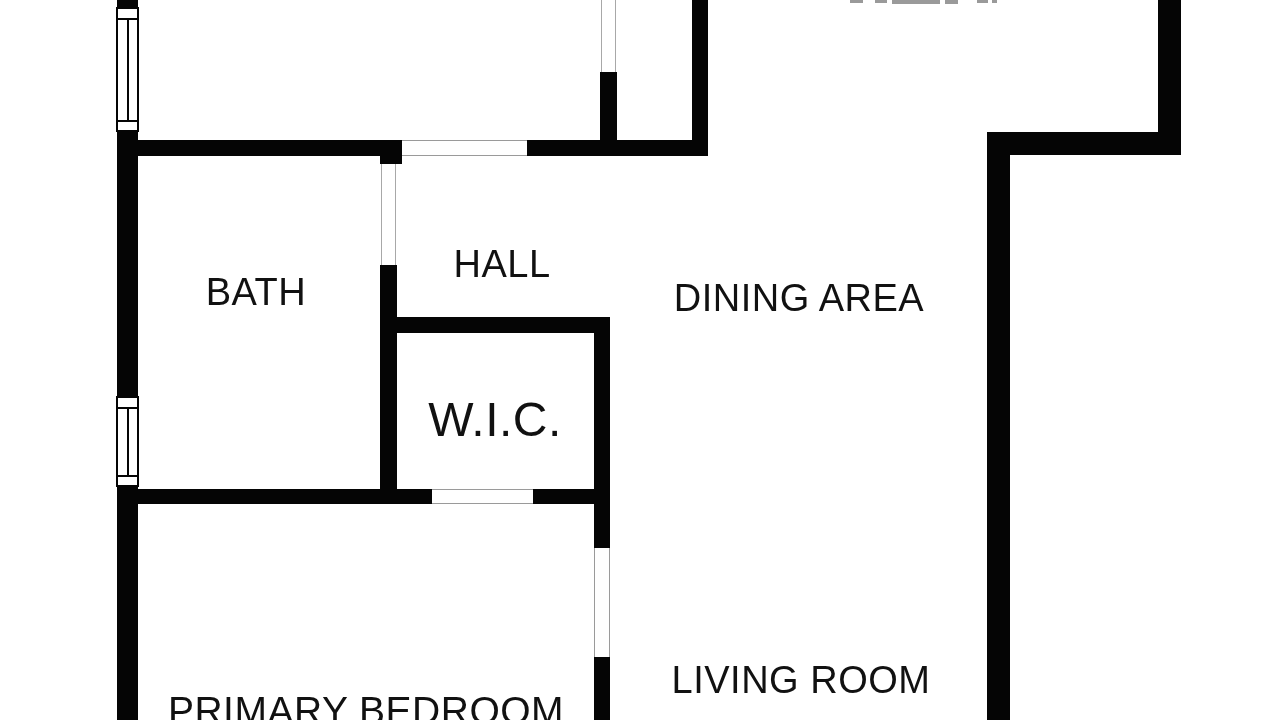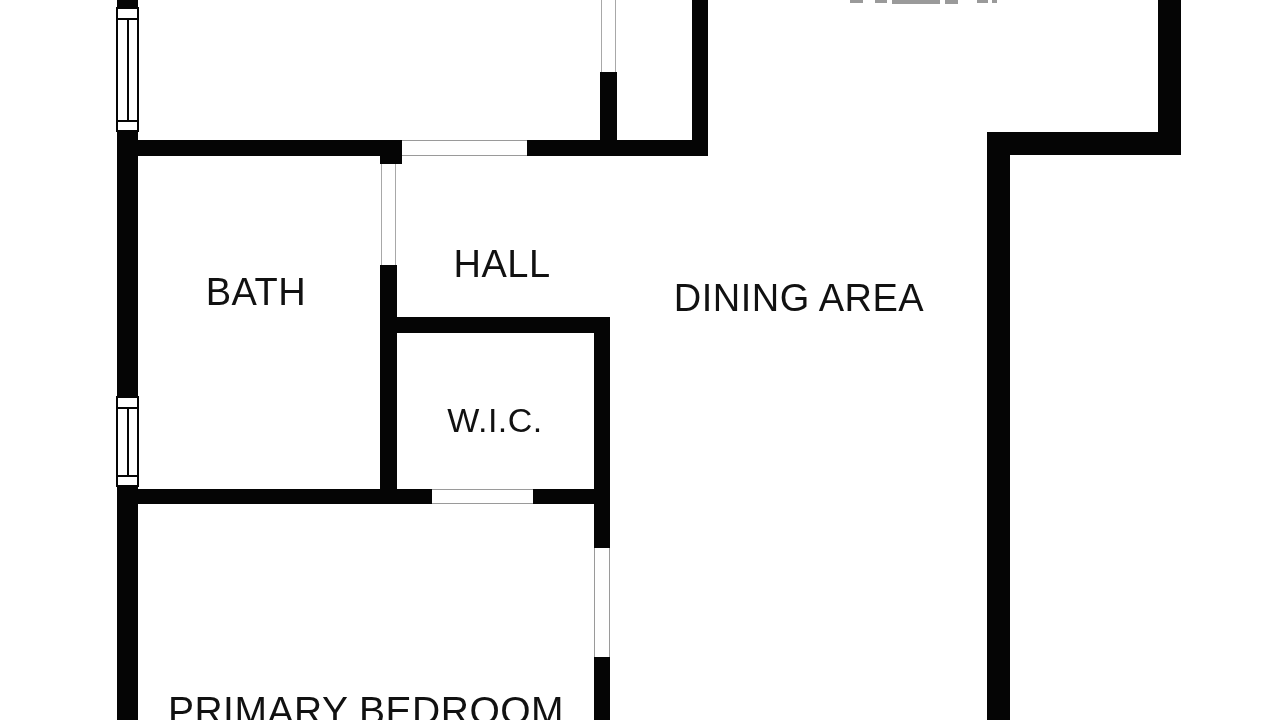--- a/index.html
+++ b/index.html
@@ -8,21 +8,21 @@
     background:#ffffff;
     font-family:"Liberation Sans", sans-serif;
   }
   .plan{position:absolute;left:0;top:0;width:1280px;height:720px;}
   .wall{position:absolute;background:#050505;}
   .room-label{
     position:absolute;color:#111;white-space:nowrap;
     transform:translate(-50%,-50%);
     font-size:38px;letter-spacing:.5px;line-height:1;
   }
-  .room-label.wic{font-size:34px;}
+  .room-label.wic{font-size:48px;}
   .room-label.primary{transform:translate(-50%,0);font-size:39px;}
   
   .window{
     position:absolute;background:#fff;border:2px solid #050505;box-sizing:border-box;
   }
   .window .cap{position:absolute;left:0;right:0;height:2px;background:#050505;}
   .window .mullion{position:absolute;width:2px;background:#050505;left:50%;margin-left:-1px;}
   
   .opening-h{position:absolute;background:#fff;border-top:1px solid #9a9a9a;border-bottom:1px solid #9a9a9a;box-sizing:border-box;}
   .opening-v{position:absolute;background:#fff;border-left:1px solid #9a9a9a;border-right:1px solid #9a9a9a;box-sizing:border-box;}
@@ -89,15 +89,16 @@
   <div class="fragment" style="left:875px;top:0;width:12px;height:3px;"></div>
   <div class="fragment" style="left:892px;top:0;width:48px;height:4px;"></div>
   <div class="fragment" style="left:945px;top:0;width:13px;height:4px;"></div>
   <div class="fragment" style="left:977px;top:0;width:11px;height:3px;"></div>
   <div class="fragment" style="left:992px;top:0;width:5px;height:3px;"></div>
 
   <div class="room-label" style="left:256px;top:292px;">BATH</div>
   <div class="room-label" style="left:502px;top:246px;margin-top:18px;">HALL</div>
   <div class="room-label" style="left:799px;top:298px;">DINING AREA</div>
   <div class="room-label wic" style="left:495px;top:420px;">W.I.C.</div>
+  <div class="room-label" style="left:801px;top:680px;">LIVING ROOM</div>
   <div class="room-label primary" style="left:366px;top:691px;">PRIMARY BEDROOM</div>
 
 </div>
 
 </body></html>

